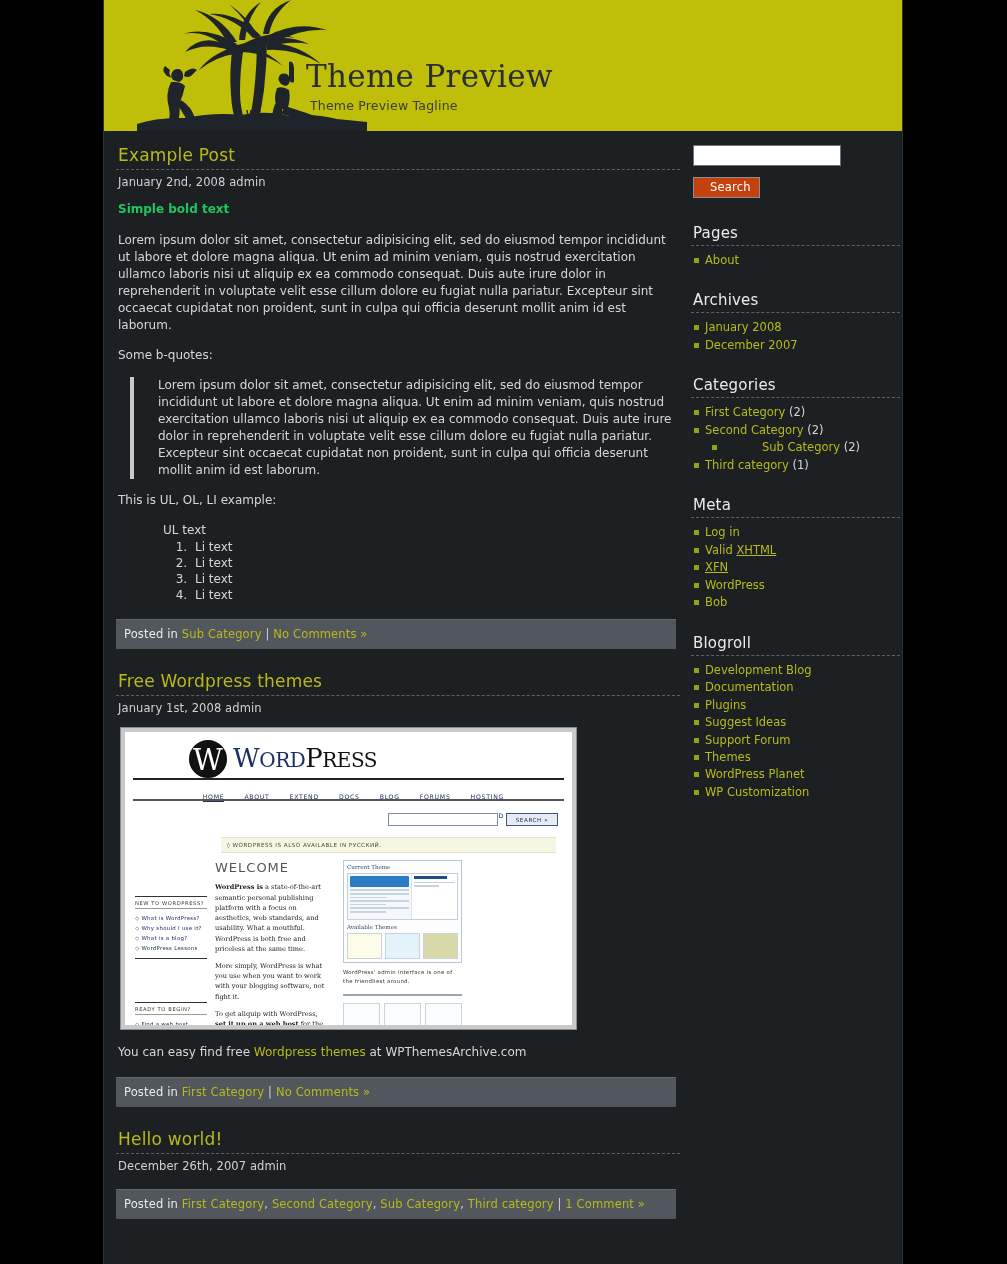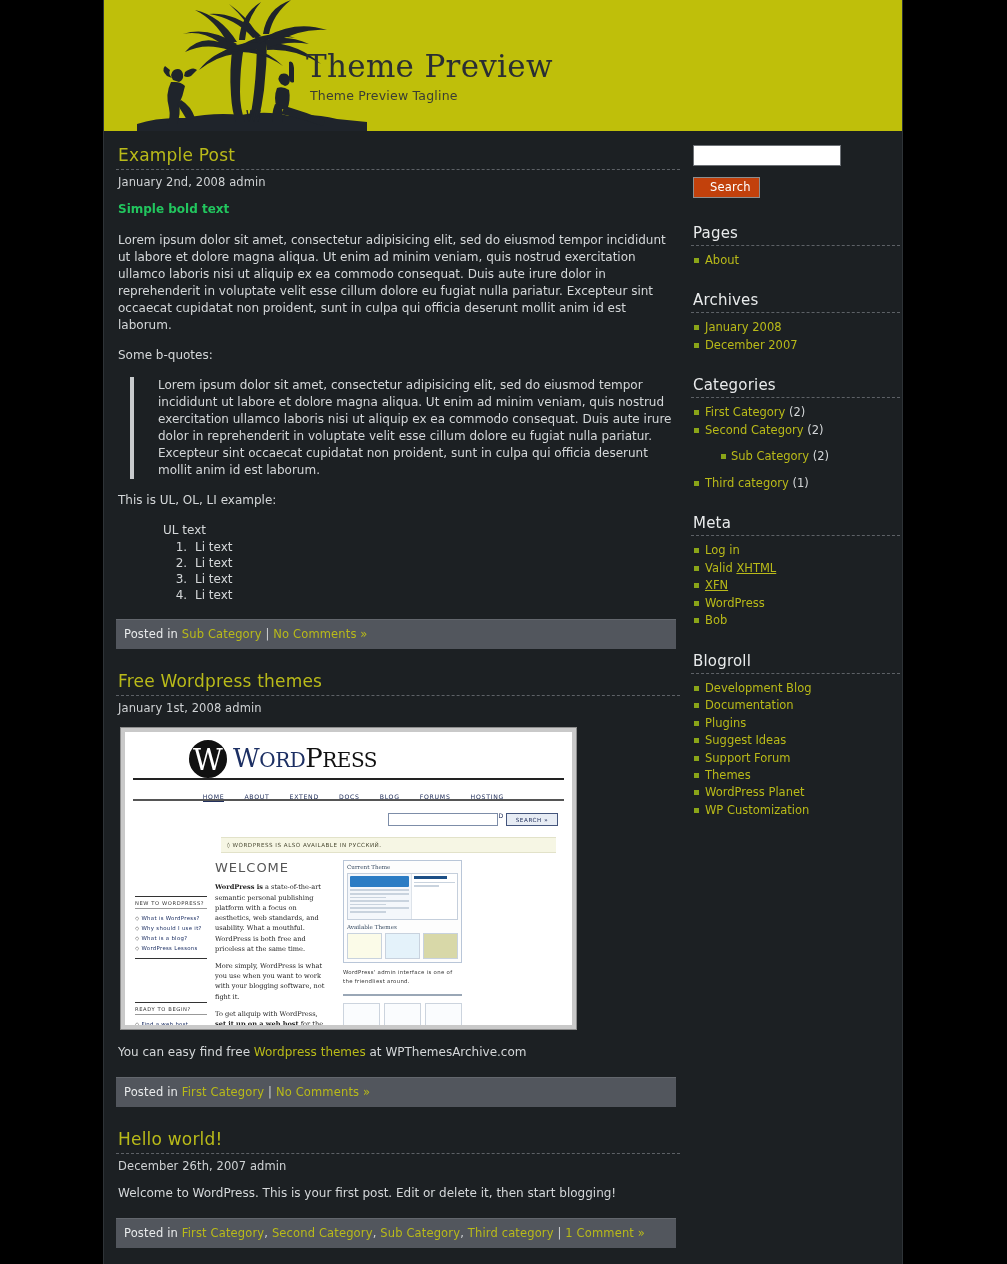--- a/index.html
+++ b/index.html
@@ -28,21 +28,21 @@
     background: #bfbf0a;
     overflow: hidden;
   }
   #header-art {
     position: absolute;
     left: 33px; top: 0;
     width: 230px; height: 131px;
   }
   #header-text {
     position: absolute;
-    left: 202px; top: 50px;
+    left: 202px; top: 60px;
     width: 560px;
   }
   #blog-title {
     font-family: "DejaVu Serif", "Liberation Serif", serif;
     font-size: 31px;
     font-weight: normal;
     color: #2a2e33;
     margin: 0;
     line-height: 1.05;
     letter-spacing: 0.3px;
@@ -369,21 +369,21 @@
     content: "";
     position: absolute;
     left: 3px; top: 6px;
     width: 5px; height: 5px;
     background: #8aa518;
   }
   .widget ul li a {
     color: #b9ba19;
     text-decoration: none;
   }
-  .widget ul li ul { margin: 9px; padding: 0; }
+  .widget ul li ul { margin: 0; padding: 0; text-align: center; }
   .widget ul li ul li { padding-left: 17px; }
   .widget ul li ul li:before { left: 7px; }
   abbr.dotted { text-decoration: underline; }
 
   #searchform { margin: 0 0 26px 0; padding-left: 2px; }
   #s {
     width: 148px;
     height: 21px;
     background: #ffffff;
     border: 1px solid #6d7176;
@@ -593,23 +593,20 @@
           <span>Posted in</span>
           <a href="#">First Category</a>
           <span class="sep">|</span>
           <a href="#">No Comments »</a>
         </div>
       </div>
 
       <div class="post" style="margin-top:22px;">
         <h2 class="post-title">Hello world!</h2>
         <div class="post-date">December 26th, 2007 admin</div>
-        <div class="entry">
-          <p>Welcome to WordPress. This is your first post. Edit or delete it, then start blogging!</p>
-        </div>
         <div class="postmetadata">
           <span>Posted in</span>
           <a href="#">First Category</a><span class="sep">,</span>
           <a href="#">Second Category</a><span class="sep">,</span>
           <a href="#">Sub Category</a><span class="sep">,</span>
           <a href="#">Third category</a>
           <span class="sep">|</span>
           <a href="#">1 Comment »</a>
         </div>
       </div>

